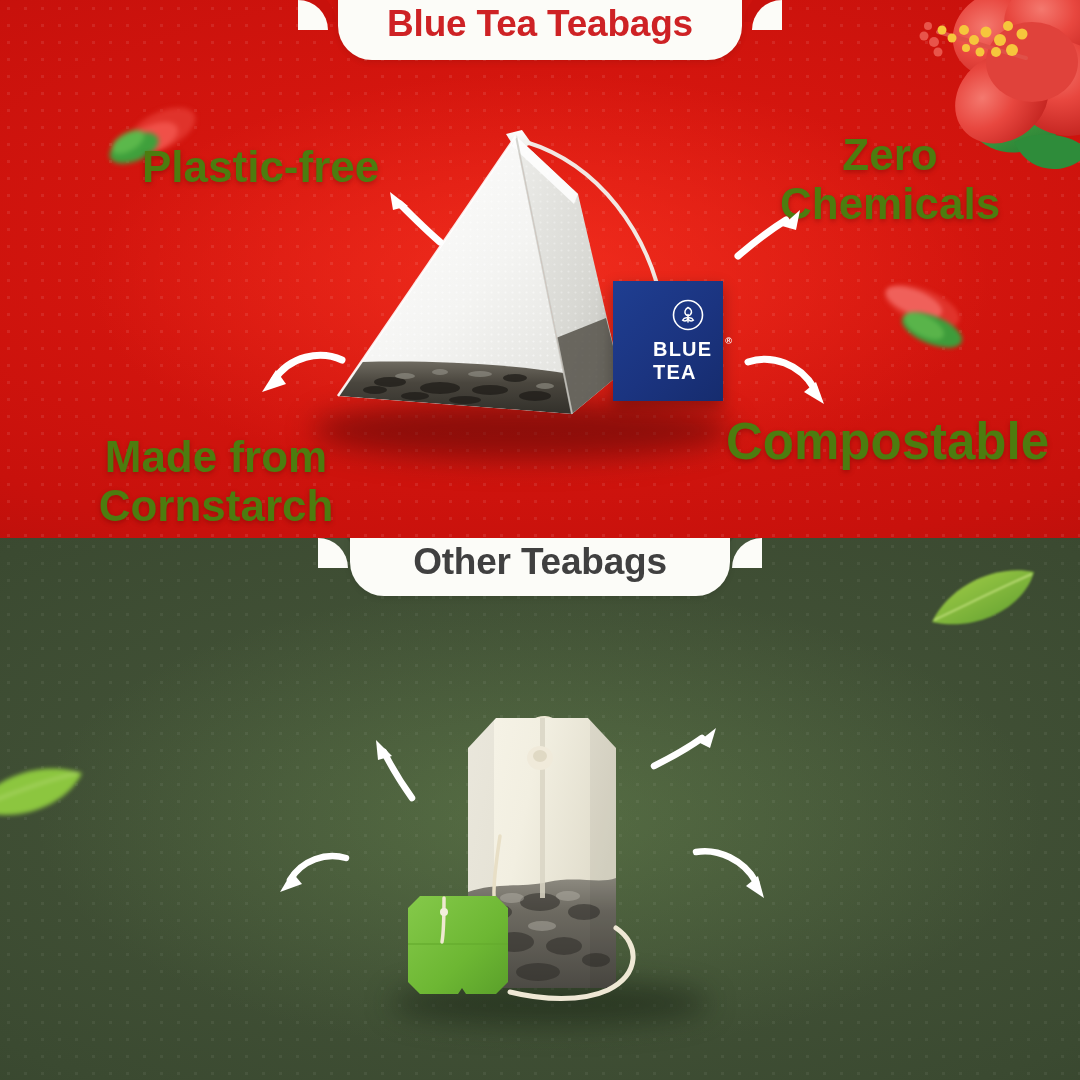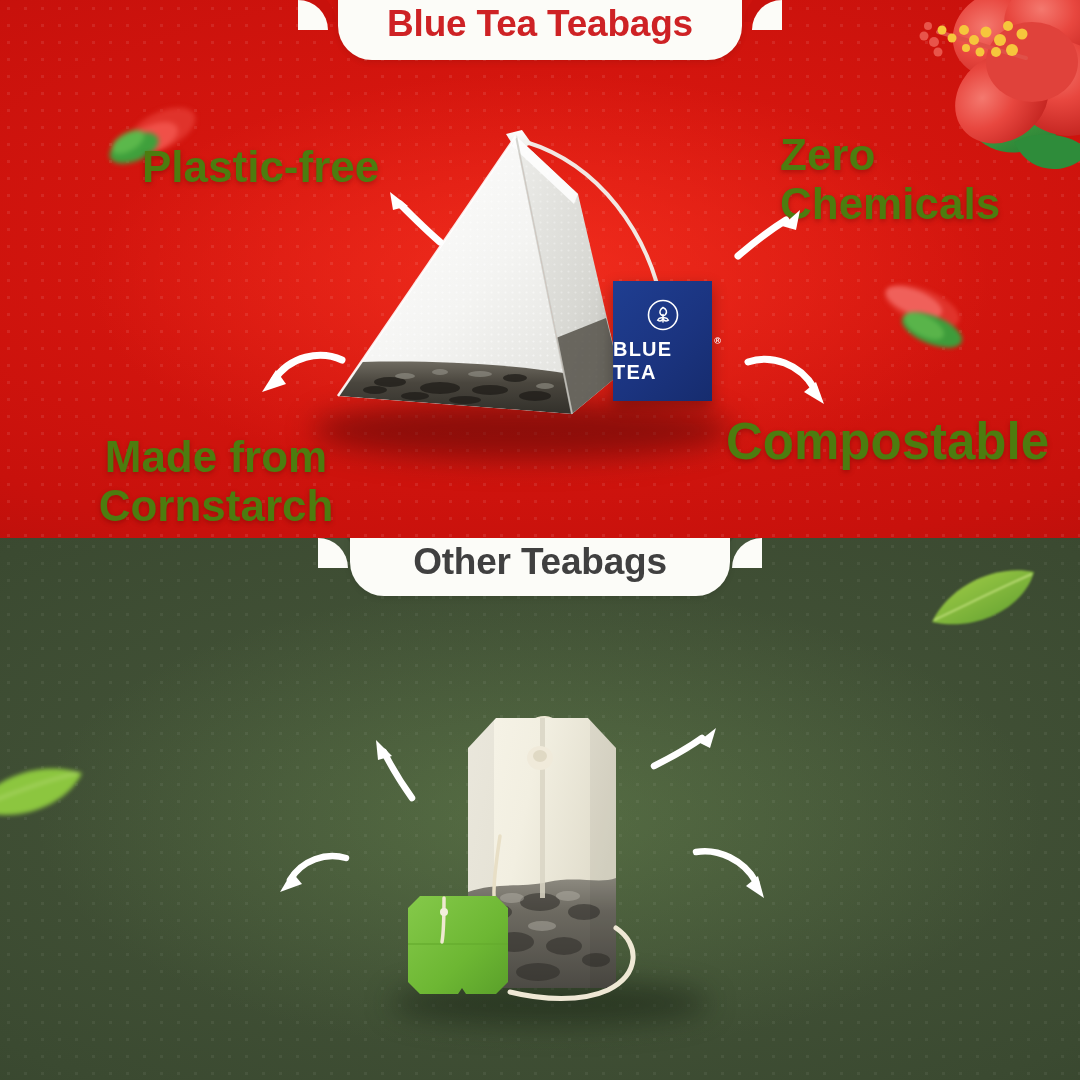--- a/index.html
+++ b/index.html
@@ -68,21 +68,21 @@
 
   
   .label {
     position:absolute; z-index:25;
     font-weight:bold; line-height:1.12;
     white-space:pre-line;
   }
   .label.red   { color:#4d7c0f; text-shadow:0 2px 5px rgba(80,0,0,0.35); }
 
   .lbl-plastic-free   { top:142px; left:142px; font-size:44px; text-align:left; }
-  .lbl-zero-chem      { top:130px; left:790px; font-size:44px; 
+  .lbl-zero-chem      { top:130px; left:790px; font-size:44px; text-align:center;
                         width:220px; margin-left:-10px; }
   .lbl-cornstarch     { top:392px; left:96px; font-size:44px; text-align:center; width:240px;margin-top:40px; }
   .lbl-compostable    { top:413px; left:726px; font-size:51px; text-align:left; }
 
   
   .arrow { position:absolute; z-index:26; }
 
   
   .pyramid-wrap { position:absolute; z-index:20; }
   .tag {
@@ -250,21 +250,21 @@
 
         <path d="M186 6 L202 2 L212 16 L196 22 Z" fill="url(#seamG)"></path>
         <path d="M196 8 L258 66 L254 76 L192 18 Z" fill="#FFFFFF" opacity="0.85"></path>
         <path d="M196 8 L252 286" stroke="#C9C9C3" stroke-width="2" fill="none" opacity="0.8"></path>
         <path d="M196 8 L18 268" stroke="#FFFFFF" stroke-width="2.5" fill="none" opacity="0.9"></path>
 
         <path d="M206 14 C278 36 330 104 344 186" stroke="#F2F2EE" stroke-width="4" fill="none" stroke-linecap="round" opacity="0.95"></path>
       </svg>
     </div>
 
-    <div class="tag" style="left:613px; top:281px; width:99px; height:120px;">
+    <div class="tag" style="left:613px; top:281px; width:110px; height:120px;padding-left:40px;">
       <svg class="tag-logo" width="34" height="34" viewBox="0 0 34 34">
         <circle cx="17" cy="17" r="14.5" fill="none" stroke="#FFFFFF" stroke-width="1.6"></circle>
         <path d="M17 9.5 C20.5 11 21.5 14 19.5 16.5 C18.2 18 16 18 14.8 16.6 C13 14.4 14 11.2 17 9.5 Z" fill="none" stroke="#FFFFFF" stroke-width="1.5"></path>
         <path d="M17 16.5 L17 24" stroke="#FFFFFF" stroke-width="1.5" stroke-linecap="round"></path>
         <path d="M17 20 C14.5 19.4 12.6 20.2 11.6 22.2 C13.6 23.4 15.8 22.8 17 21" fill="none" stroke="#FFFFFF" stroke-width="1.4"></path>
         <path d="M17 20 C19.5 19.4 21.4 20.2 22.4 22.2 C20.4 23.4 18.2 22.8 17 21" fill="none" stroke="#FFFFFF" stroke-width="1.4"></path>
       </svg>
       <div class="tag-text">
         <span>BLUE TEA</span><span class="tag-reg">®</span>
       </div>

